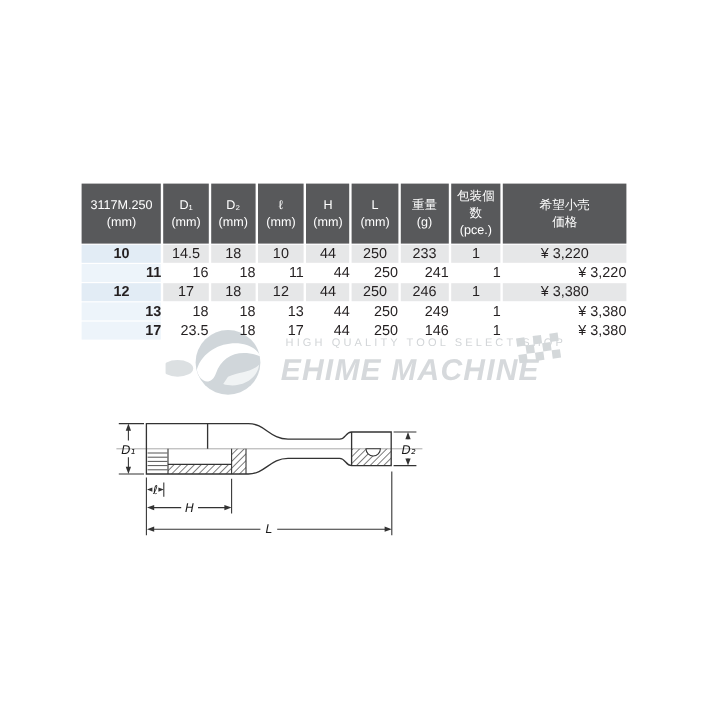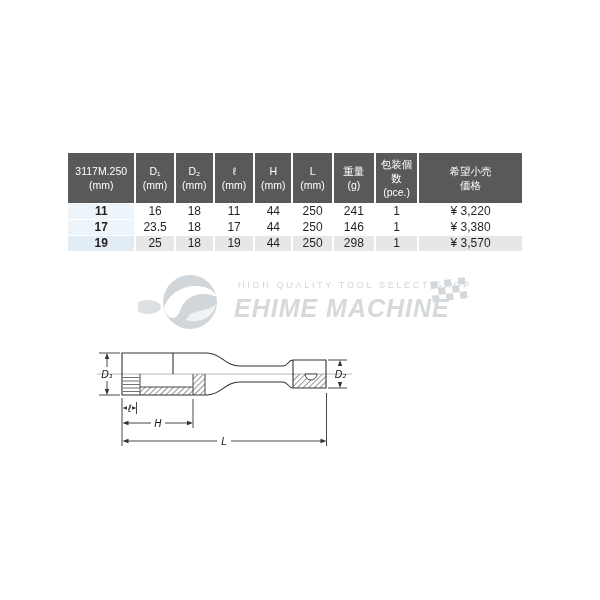--- a/index.html
+++ b/index.html
@@ -15,21 +15,21 @@
   }
   table.spec th{
     background:#58595b;color:#ffffff;font-weight:normal;font-size:10.5px;
     line-height:1.35;padding:4px 0 3px 0;text-align:center;vertical-align:middle;
   }
   table.spec td{
     height:15px;padding:0;text-align:center;vertical-align:middle;
     font-size:12px;color:#231f20;white-space:nowrap;
   }
   tr.odd td{background:#e6e7e8;}
-  tr.even td{background:#ffffff;}
+  tr.even td{background:#ffffff;text-align:right;}
   tr.odd td.first{background:#e2ecf5;}
   tr.even td.first{background:#edf4fa;}
   td.first{font-weight:bold;font-size:13px;}
   
   .watermark{
     position:absolute;left:138px;top:266px;width:340px;height:70px;
     pointer-events:none;mix-blend-mode:multiply;opacity:.8;z-index:5;text-align:right;
   }
   
   .diagram{position:absolute;left:90px;top:345px;width:280px;height:112px;}
@@ -89,52 +89,74 @@
             <div>包装個数</div>
             <div>(pce.)</div>
           </th>
           <th>
             <div>希望小売</div>
             <div>価格</div>
           </th>
         </tr>
     </thead>
     <tbody>
+        <tr class="odd">
+          <td class="first">10</td>
+          <td>14.5</td>
+          <td>18</td>
+          <td>10</td>
+          <td>44</td>
+          <td>250</td>
+          <td>233</td>
+          <td>1</td>
+          <td>¥ 3,220</td>
+        </tr>
         <tr class="even">
           <td class="first">11</td>
           <td>16</td>
           <td>18</td>
           <td>11</td>
           <td>44</td>
           <td>250</td>
           <td>241</td>
           <td>1</td>
           <td>¥ 3,220</td>
         </tr>
+        <tr class="odd">
+          <td class="first">12</td>
+          <td>17</td>
+          <td>18</td>
+          <td>12</td>
+          <td>44</td>
+          <td>250</td>
+          <td>246</td>
+          <td>1</td>
+          <td>¥ 3,380</td>
+        </tr>
+        <tr class="even">
+          <td class="first">13</td>
+          <td>18</td>
+          <td>18</td>
+          <td>13</td>
+          <td>44</td>
+          <td>250</td>
+          <td>249</td>
+          <td>1</td>
+          <td>¥ 3,380</td>
+        </tr>
         <tr class="even">
           <td class="first">17</td>
           <td>23.5</td>
           <td>18</td>
           <td>17</td>
           <td>44</td>
           <td>250</td>
           <td>146</td>
           <td>1</td>
           <td>¥ 3,380</td>
-        </tr>
-        <tr class="odd">
-          <td class="first">19</td>
-          <td>25</td>
-          <td>18</td>
-          <td>19</td>
-          <td>44</td>
-          <td>250</td>
-          <td>298</td>
-          <td>1</td>
-          <td>¥ 3,570</td>
         </tr>
       </tbody>
   </table>
 </div>
 
 <div class="watermark">
   <svg width="340" height="70" viewBox="0 0 340 70">
     <g>
       <ellipse cx="10" cy="41" rx="13" ry="7" fill="#d3d8db"></ellipse>
       <circle cx="52" cy="36" r="27" fill="#c4ccd1"></circle>

